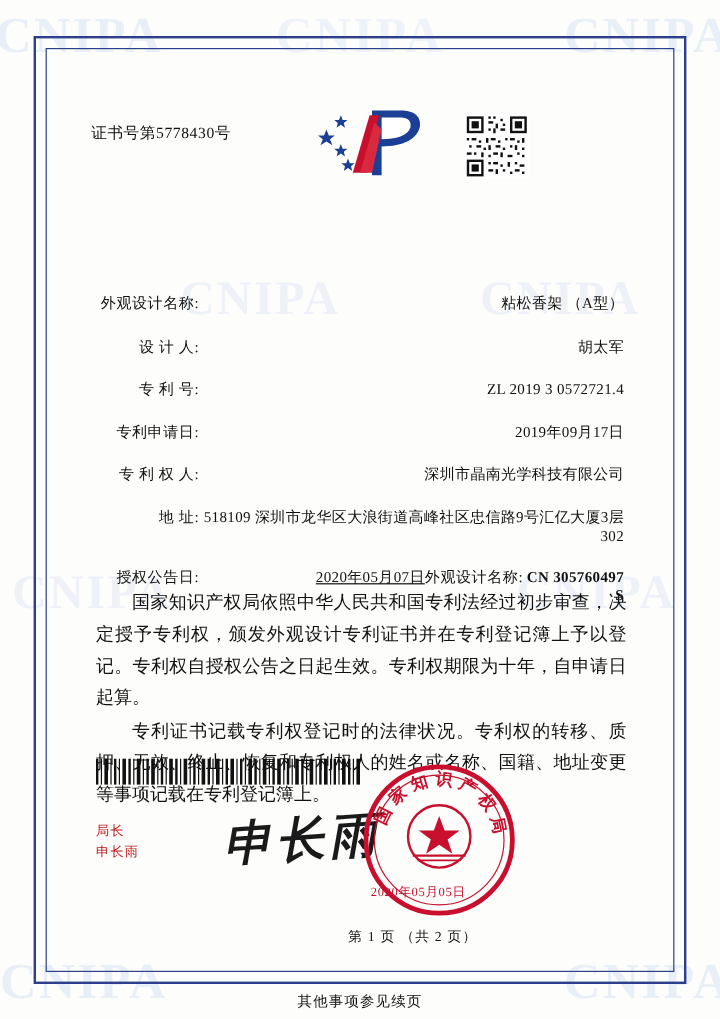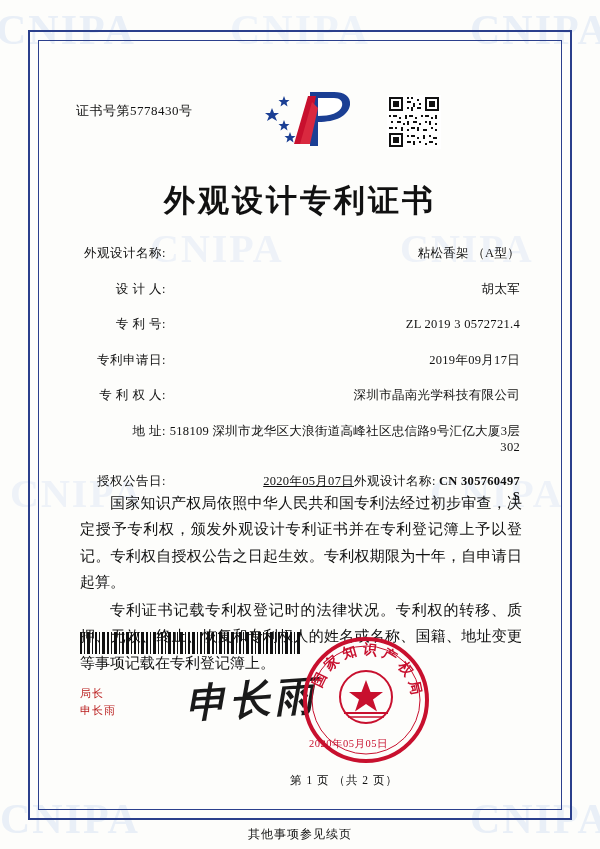--- a/index.html
+++ b/index.html
@@ -302,21 +302,20 @@
           <rect x="20" y="46" width="4" height="2"></rect>
             <rect x="26" y="46" width="2" height="4"></rect>
             <rect x="32" y="46" width="2" height="2"></rect>
           <rect x="38" y="48" width="2" height="2"></rect>
             <rect x="42" y="46" width="4" height="2"></rect>
             <rect x="48" y="48" width="2" height="2"></rect>
         </g>
       </svg>
     </div>
 
-    <div class="title">外观设计专利证书</div>
 
     <div class="fields">
       <div class="field-row">
         <div class="field-label">外观设计名称:</div>
         <div class="field-value">粘松香架 （A型）</div>
       </div>
       <div class="field-row">
         <div class="field-label">设 计 人:</div>
         <div class="field-value">胡太军</div>
       </div>

